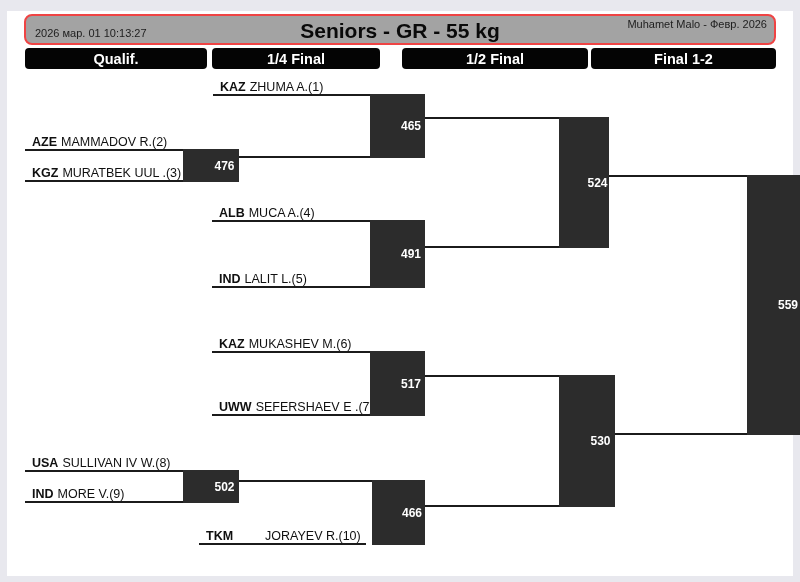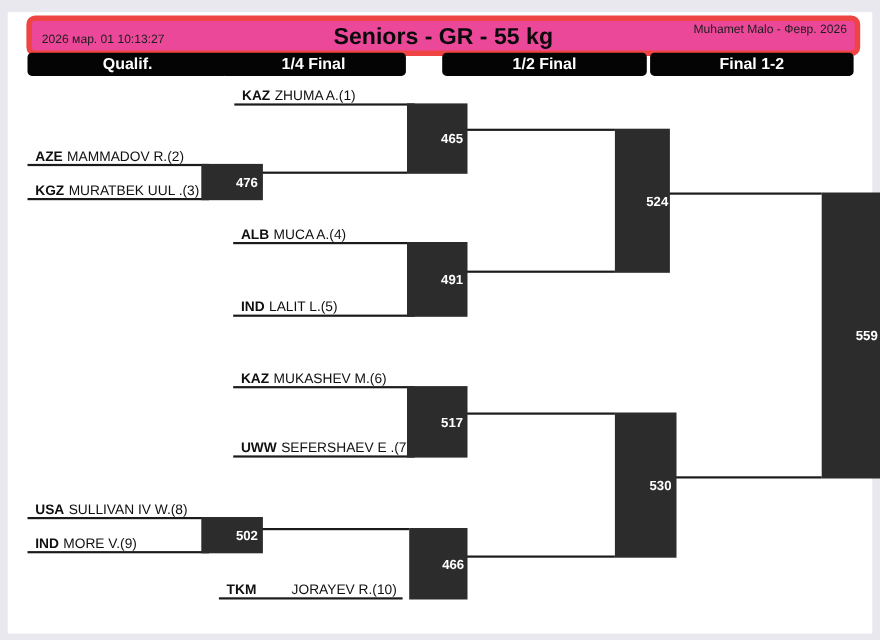--- a/index.html
+++ b/index.html
@@ -5,21 +5,21 @@
   html,body{margin:0;padding:0;}
   body{
     width:800px;height:582px;position:relative;overflow:hidden;
     background:#e8e8ee;
     font-family:"Liberation Sans", sans-serif;
   }
   .page{position:absolute;left:7px;top:11px;width:786px;height:565px;background:#ffffff;}
 
   
   .hdr{position:absolute;left:24px;top:14px;width:748px;height:27px;
-       border:5px solid #ef4444;border-radius:8px;background:#ec4899;}
+       border:2px solid #ef4444;border-radius:8px;background:#a3a3a3;}
   .hdr-datetime{position:absolute;left:9px;top:11px;font-size:11px;color:#1d1d1d;white-space:nowrap;}
   .hdr-title{position:absolute;left:0;right:0;top:3px;text-align:center;
              font-size:21px;font-weight:bold;color:#0a0a0a;white-space:nowrap;}
   .hdr-author{position:absolute;right:7px;top:2px;font-size:11px;color:#1d1d1d;white-space:nowrap;}
 
   
   .colbar{position:absolute;top:48px;height:21px;background:#040404;color:#ffffff;
           font-weight:bold;font-size:14.5px;display:flex;align-items:center;justify-content:center;
           border-radius:4px;}
 
@@ -41,21 +41,21 @@
 
 <div class="page"></div>
 
 <div class="hdr">
   <span class="hdr-datetime">2026 мар. 01 10:13:27</span>
   <span class="hdr-title">Seniors - GR - 55 kg</span>
   <span class="hdr-author">Muhamet Malo - Февр. 2026</span>
 </div>
 
 <div class="colbar" style="left:25px;width:182px;">Qualif.</div>
-<div class="colbar" style="left:201px;width:168px;">1/4 Final</div>
+<div class="colbar" style="left:212px;width:168px;">1/4 Final</div>
 <div class="colbar" style="left:402px;width:186px;">1/2 Final</div>
 <div class="colbar" style="left:591px;width:185px;">Final 1-2</div>
 
 <div class="entry" style="left:213px;top:76px;width:157px;">
   <span class="cc">KAZ</span>
     <span>ZHUMA A.(1)</span>
 </div>
 <div class="entry" style="left:25px;top:131px;width:158px;">
   <span class="cc">AZE</span>
     <span>MAMMADOV R.(2)</span>

